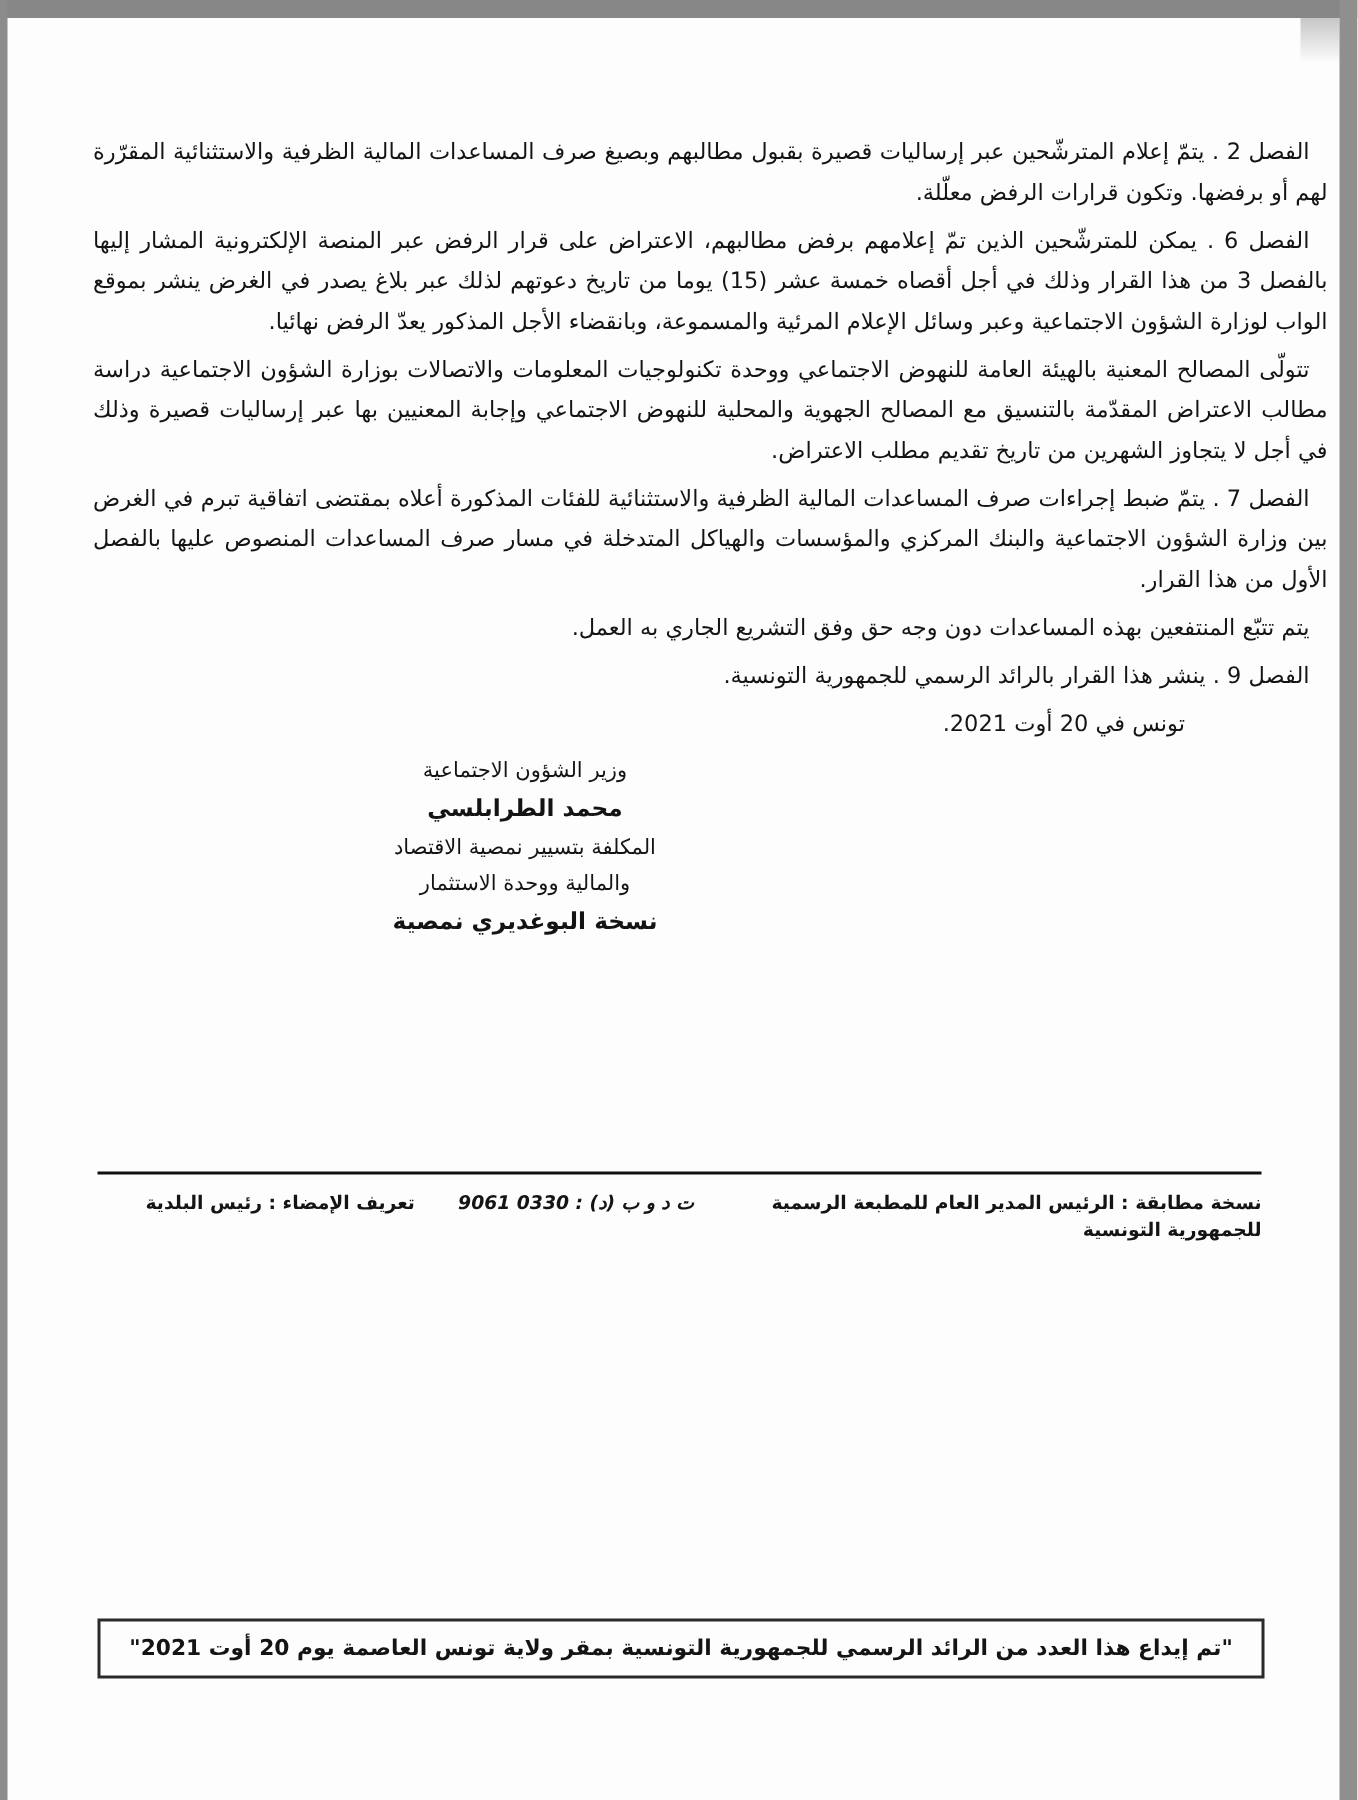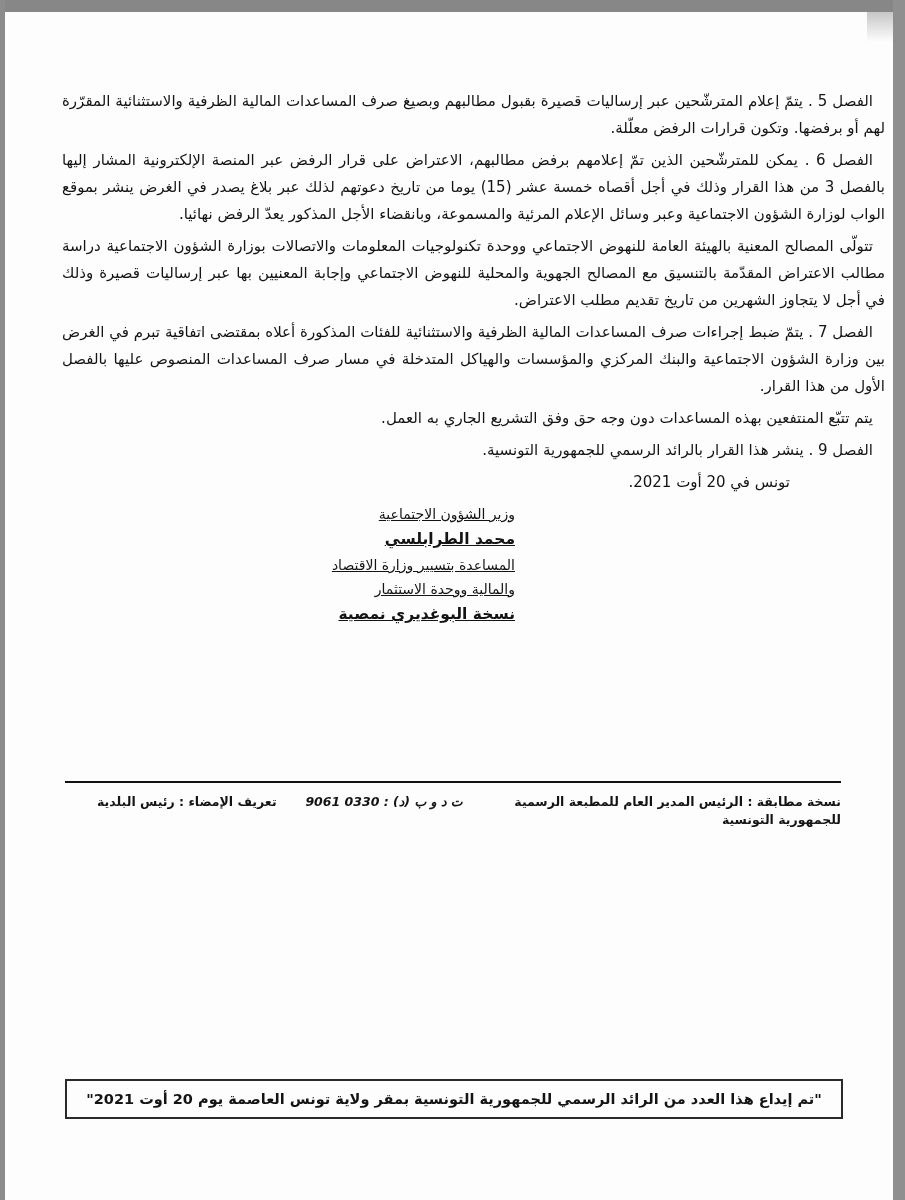--- a/index.html
+++ b/index.html
@@ -33,21 +33,21 @@
     text-align:right;
     padding-right:0;
     margin:2px 95px 6px 0;
     text-indent:0 !important;
   }
 
   .signature{
     width:330px;
     margin:6px 370px 0 auto;
     direction:rtl;
-    text-decoration:underline;
+    text-align:center;
   }
   .signature .sig-title{font-size:14px;line-height:24px;}
   .signature .sig-name{font-size:15.5px;font-weight:bold;line-height:27px;}
 
   
   .footer-rule{
     position:absolute;top:781px;left:65px;width:776px;height:0;
     border-top:2px solid #111;
   }
   .footer-row{
@@ -77,33 +77,33 @@
 </style>
 </head>
 <body>
 
 <div class="scan-top"></div>
 <div class="scan-left"></div>
 <div class="scan-right"></div>
 <div class="scan-right-wedge"></div>
 
 <div class="main-text">
-  <p>الفصل 5 . يتمّ إعلام المترشّحين عبر إرساليات قصيرة بقبول مطالبهم وبصيغ صرف المساعدات المالية الظرفية والاستثنائية المقرّرة لهم أو برفضها. وتكون قرارات الرفض معلّلة.</p>
+  <p>الفصل 2 . يتمّ إعلام المترشّحين عبر إرساليات قصيرة بقبول مطالبهم وبصيغ صرف المساعدات المالية الظرفية والاستثنائية المقرّرة لهم أو برفضها. وتكون قرارات الرفض معلّلة.</p>
   <p>الفصل 6 . يمكن للمترشّحين الذين تمّ إعلامهم برفض مطالبهم، الاعتراض على قرار الرفض عبر المنصة الإلكترونية المشار إليها بالفصل 3 من هذا القرار وذلك في أجل أقصاه خمسة عشر (15) يوما من تاريخ دعوتهم لذلك عبر بلاغ يصدر في الغرض ينشر بموقع الواب لوزارة الشؤون الاجتماعية وعبر وسائل الإعلام المرئية والمسموعة، وبانقضاء الأجل المذكور يعدّ الرفض نهائيا.</p>
   <p>تتولّى المصالح المعنية بالهيئة العامة للنهوض الاجتماعي ووحدة تكنولوجيات المعلومات والاتصالات بوزارة الشؤون الاجتماعية دراسة مطالب الاعتراض المقدّمة بالتنسيق مع المصالح الجهوية والمحلية للنهوض الاجتماعي وإجابة المعنيين بها عبر إرساليات قصيرة وذلك في أجل لا يتجاوز الشهرين من تاريخ تقديم مطلب الاعتراض.</p>
   <p>الفصل 7 . يتمّ ضبط إجراءات صرف المساعدات المالية الظرفية والاستثنائية للفئات المذكورة أعلاه بمقتضى اتفاقية تبرم في الغرض بين وزارة الشؤون الاجتماعية والبنك المركزي والمؤسسات والهياكل المتدخلة في مسار صرف المساعدات المنصوص عليها بالفصل الأول من هذا القرار.</p>
   <p>يتم تتبّع المنتفعين بهذه المساعدات دون وجه حق وفق التشريع الجاري به العمل.</p>
   <p>الفصل 9 . ينشر هذا القرار بالرائد الرسمي للجمهورية التونسية.</p>
 
   <div class="date-line">تونس في 20 أوت 2021.</div>
 
   <div class="signature">
     <div class="sig-title">وزير الشؤون الاجتماعية</div>
     <div class="sig-name">محمد الطرابلسي</div>
-    <div class="sig-title">المساعدة بتسيير وزارة الاقتصاد</div>
+    <div class="sig-title">المكلفة بتسيير نمصية الاقتصاد</div>
     <div class="sig-title">والمالية ووحدة الاستثمار</div>
     <div class="sig-name">نسخة البوغديري نمصية</div>
   </div>
 </div>
 
 <div class="footer-rule"></div>
 <div class="footer-row">
   <div class="f-right">نسخة مطابقة : الرئيس المدير العام للمطبعة الرسمية للجمهورية التونسية</div>
   <div class="f-center">ت د و ب (د) : 0330 9061</div>
   <div class="f-left">تعريف الإمضاء : رئيس البلدية</div>

